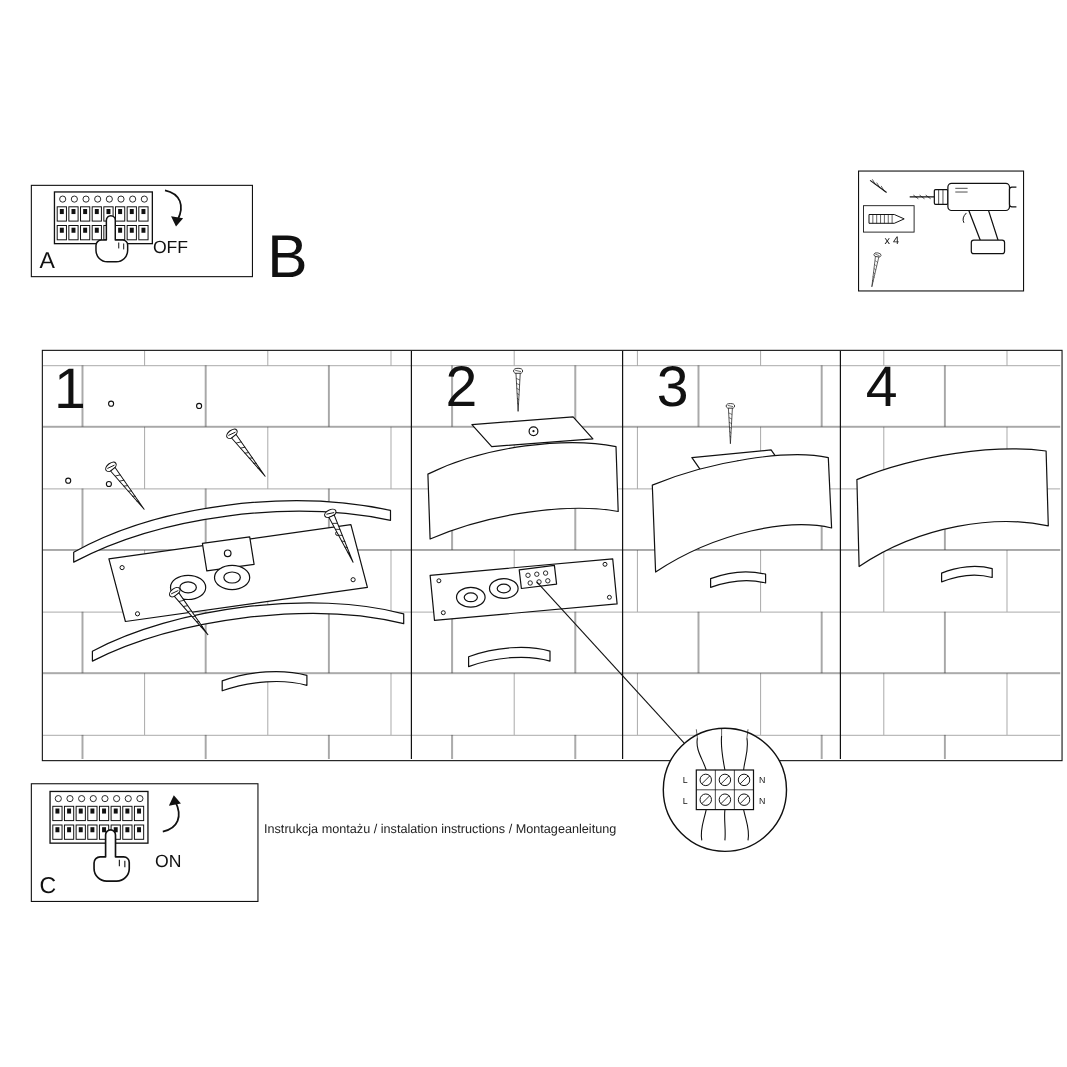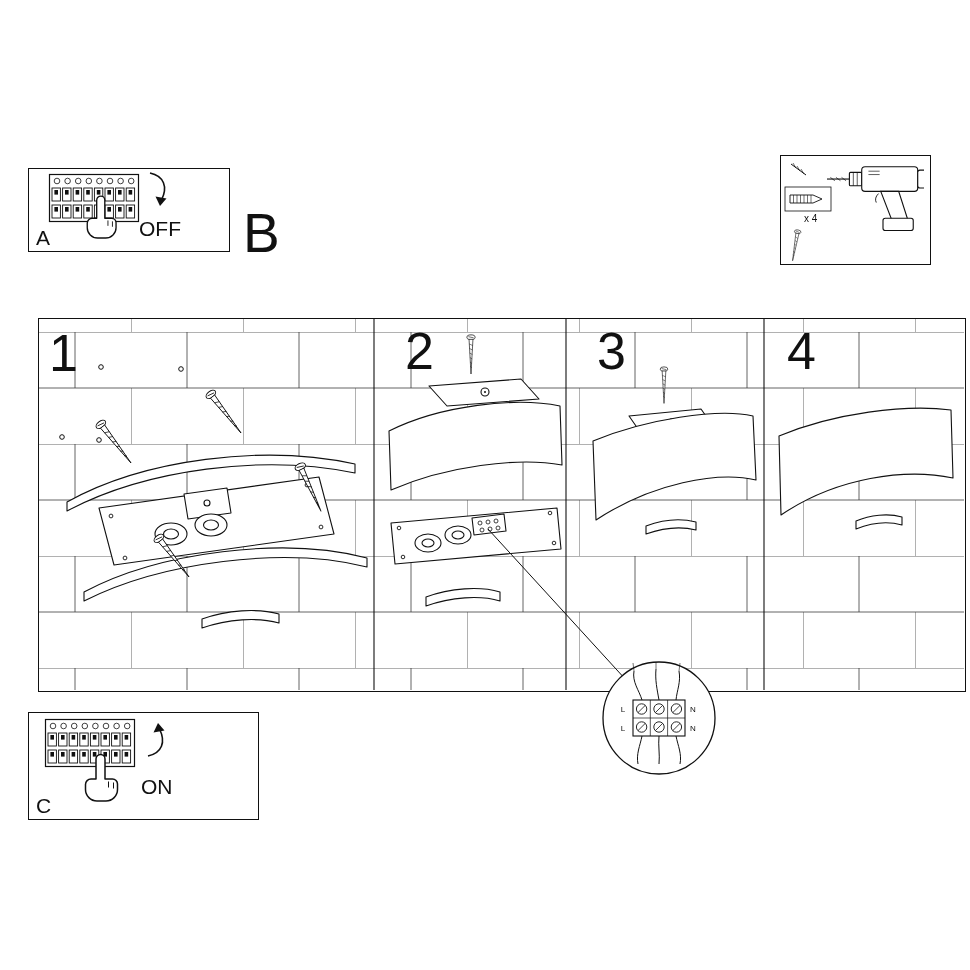--- a/index.html
+++ b/index.html
@@ -4,24 +4,24 @@
 <style>
   *{margin:0;padding:0;box-sizing:border-box}
   html,body{width:970px;height:970px}
   body{background:#fff;color:#111;font-family:"Liberation Sans","DejaVu Sans",sans-serif}
   .sheet{position:relative;width:970px;height:970px;background:#fff;overflow:hidden}
   .box{position:absolute;background:#fff;border:1.5px solid #111}
   .box > svg{position:absolute;left:0;top:0;display:block}
   #boxA{left:28px;top:168px;width:202px;height:84px}
   #toolsBox{left:780px;top:155px;width:151px;height:110px}
   #mainPanel{left:38px;top:318px;width:928px;height:374px;border-width:1.6px}
-  #boxC{left:28px;top:712px;width:231px;height:108px}
+  #boxC{left:28px;top:712px;width:207px;height:108px}
   #letterB{position:absolute;left:243px;top:206px;font-size:55px;line-height:1}
   .corner-label{position:absolute;left:7px;bottom:1px;font-size:21px}
-  .state-label{position:absolute;font-size:21px}
+  .state-label{position:absolute;font-size:16px}
   #boxA .state-label{left:110px;top:48px}
   #boxC .state-label{left:112px;top:62px}
   #footer{position:absolute;left:240px;top:746px;font-size:11.5px;line-height:17.5px;color:#222}
   #detailSvg{position:absolute;left:599px;top:658px;z-index:3}
   .stepnum{font-size:52px;fill:#111}
   .ln{font-size:8px;fill:#111}
   text{font-family:"Liberation Sans","DejaVu Sans",sans-serif;fill:#111}
   .defs{position:absolute;width:0;height:0}
 </style>
 </head>
@@ -273,15 +273,16 @@
     <svg width="204" height="105" viewBox="0 0 204 105" xmlns="http://www.w3.org/2000/svg">
       <use href="#breakersym" transform="translate(16,6)"></use>
       <use href="#handsym" transform="translate(54,38)"></use>
       <use href="#arrowccw" transform="translate(116,8)"></use>
     </svg>
     <div class="state-label">ON</div>
     <div class="corner-label">C</div>
   </div>
 
   <div id="footer">
+    <div>Instrukcja montażu / instalation instructions / Montageanleitung</div>
   </div>
 
 </div>
 
 </body></html>

